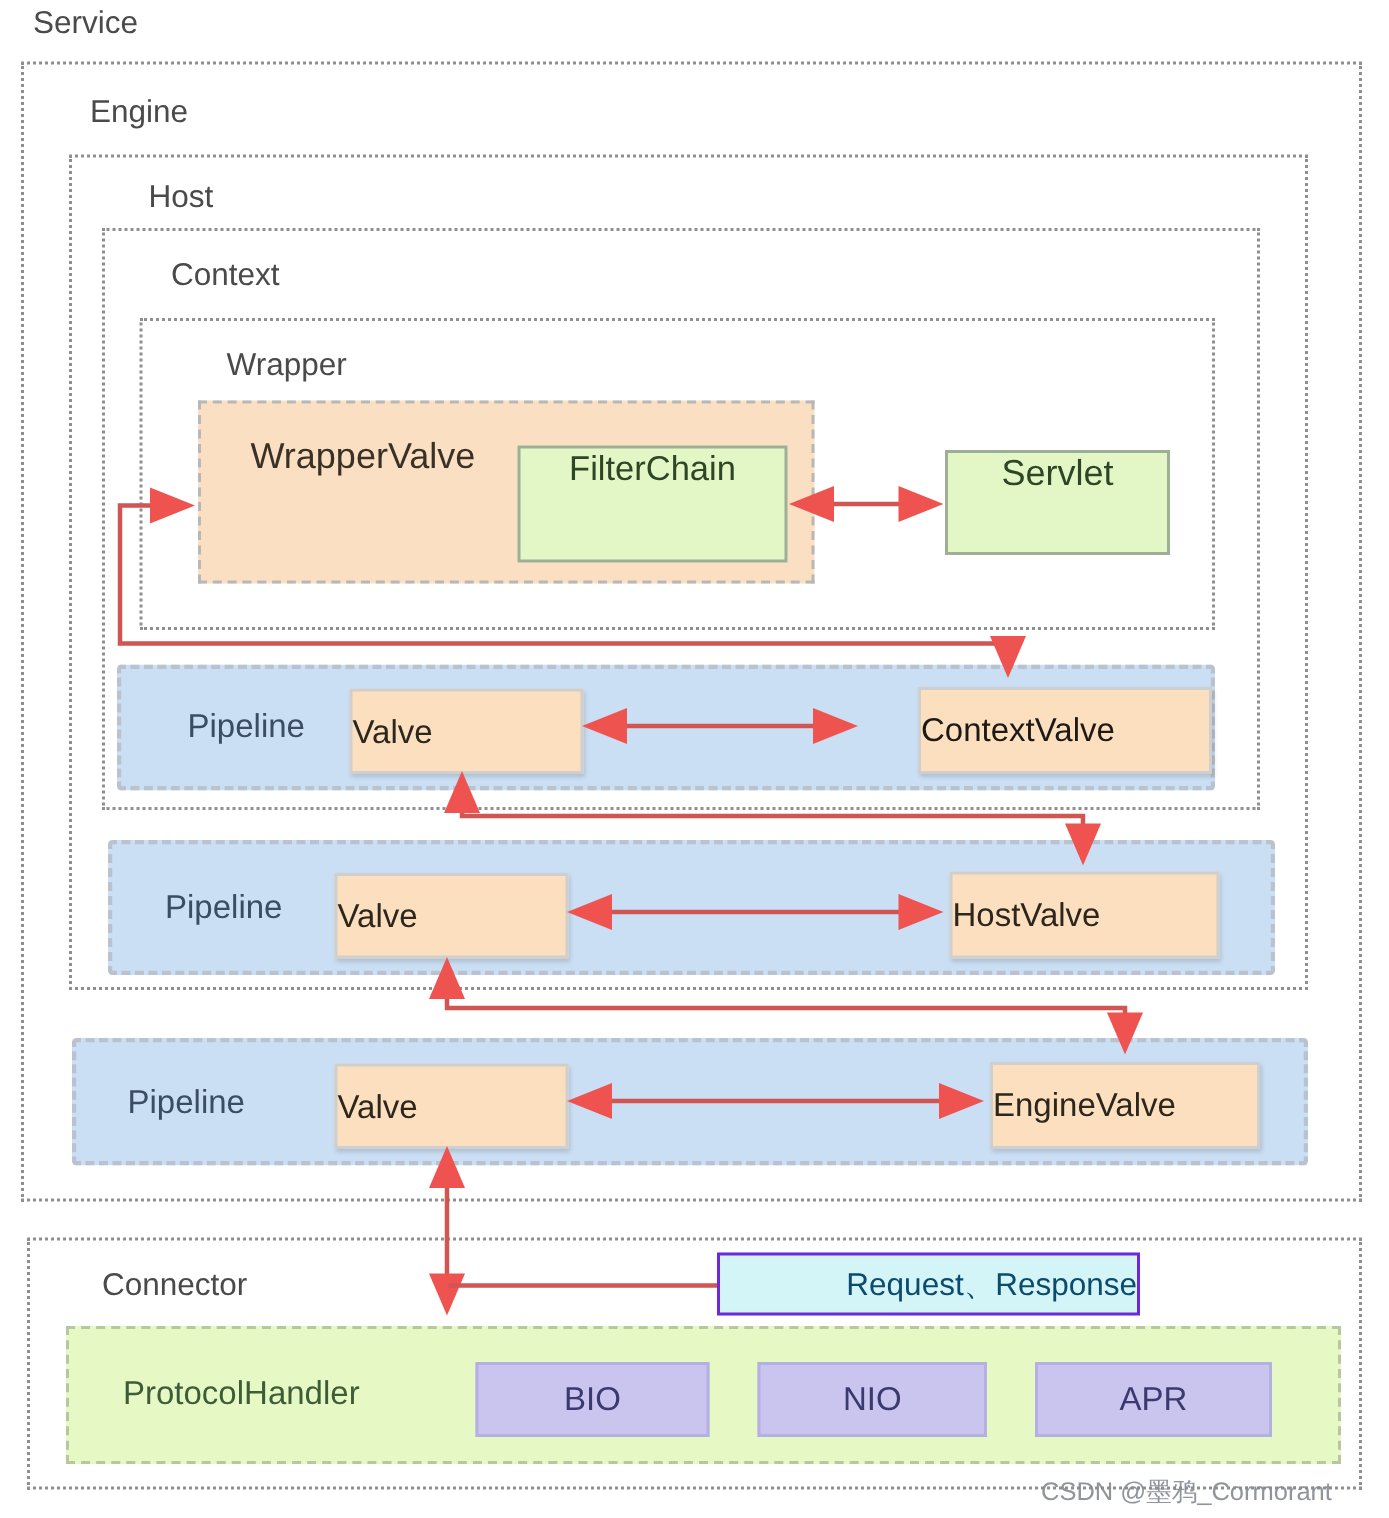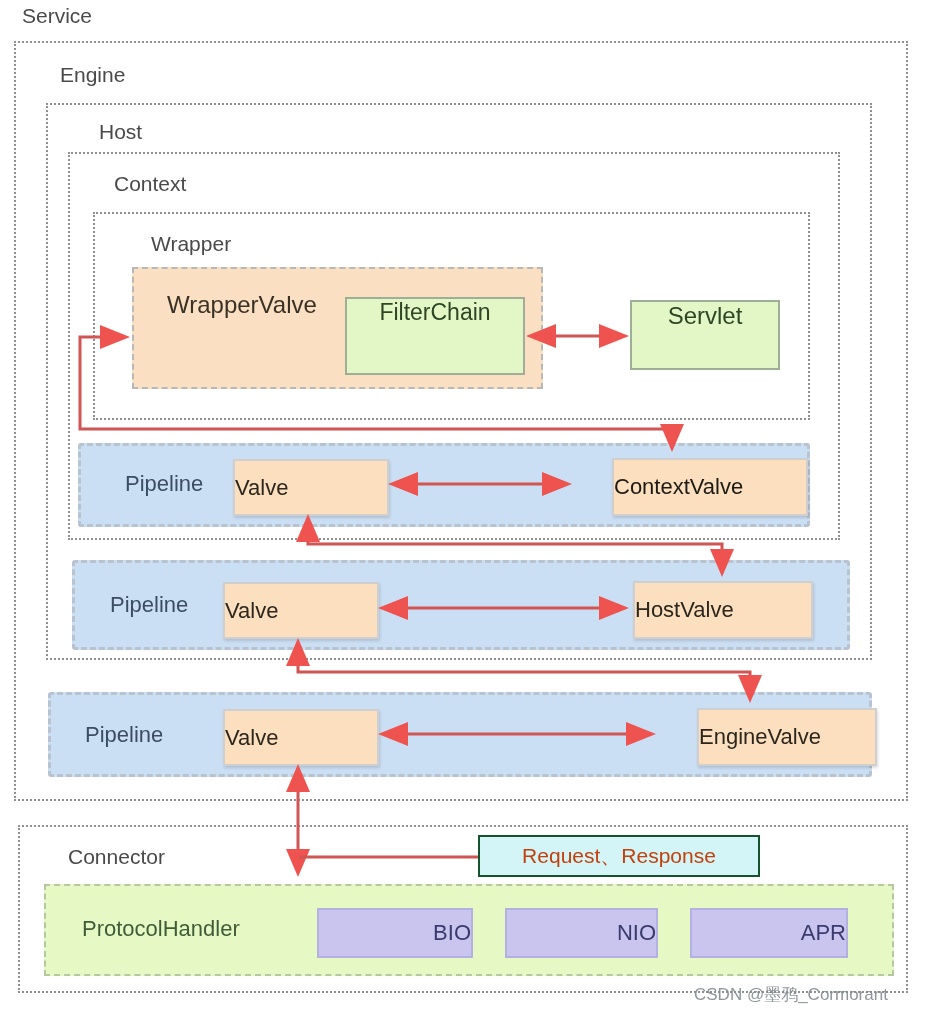--- a/index.html
+++ b/index.html
@@ -14,23 +14,23 @@
   .peach{position:absolute;background:#fbdfbf;border:2px solid #cfcfcf;box-sizing:border-box;
     box-shadow:1px 2px 3px rgba(0,0,0,.14);display:flex;align-items:center;
     font-size:22px;color:#2c261d;white-space:nowrap;}
   .wrapper-valve{position:absolute;background:#fbdfc2;border:2px dashed #b8b8b8;box-sizing:border-box;}
   .wv-label{position:absolute;left:33px;top:22px;font-size:24px;color:#3a3126;white-space:nowrap;}
   .green-box{position:absolute;background:#e3f7c6;border:2px solid #9fae97;box-sizing:border-box;
     display:flex;align-items:flex-start;justify-content:center;font-size:23px;color:#2e4626;white-space:nowrap;}
   .proto{position:absolute;background:#e6f8c4;border:2px dashed #b7c8a0;box-sizing:border-box;}
   .proto-label{position:absolute;left:36px;top:30px;font-size:22px;color:#3f5c39;white-space:nowrap;}
   .io-box{position:absolute;background:#c9c5ee;border:2px solid #b5b0e2;box-sizing:border-box;
-    display:flex;align-items:center;justify-content:flex-end;font-size:22px;color:#3a3a6e;}
-  .req-box{position:absolute;background:#d4f5f7;border:2px solid #14532d;box-sizing:border-box;
-    display:flex;align-items:center;justify-content:center;font-size:21px;color:#c2410c;white-space:nowrap;}
+    display:flex;align-items:center;justify-content:center;font-size:22px;color:#3a3a6e;}
+  .req-box{position:absolute;background:#d4f5f7;border:2px solid #6d28d9;box-sizing:border-box;
+    display:flex;align-items:center;justify-content:flex-end;font-size:21px;color:#0c4a6e;white-space:nowrap;}
   .watermark{position:absolute;left:694px;top:983px;font-size:17px;color:rgba(134,140,147,.92);white-space:nowrap;}
   #arrow-layer{position:absolute;left:0;top:0;pointer-events:none;}
   .arrow-line{stroke:#d05553;stroke-width:3;fill:none;}
   .arrow-head{fill:#ef5350;stroke:none;}
 </style>
 </head>
 <body>
 
 <div id="canvas">
 
@@ -81,21 +81,21 @@
     <div class="peach" style="left:558px;top:18px;width:180px;height:58px;">
       <span>HostValve</span>
     </div>
   </div>
 
   <div class="pipeline" style="left:48px;top:692px;width:824px;height:85px;">
     <div class="pipeline-label" style="left:34px;top:27px;">Pipeline</div>
     <div class="peach" style="left:172px;top:14px;width:156px;height:57px;">
       <span>Valve</span>
     </div>
-    <div class="peach" style="left:609px;top:13px;width:180px;height:58px;margin-left:37px;">
+    <div class="peach" style="left:609px;top:13px;width:180px;height:58px;">
       <span>EngineValve</span>
     </div>
   </div>
 
   <div class="dotted-box" style="left:18px;top:825px;width:890px;height:168px;">
     <div class="container-label" style="left:48px;top:18px;">Connector</div>
   </div>
 
   <div class="req-box" style="left:478px;top:835px;width:282px;height:42px;">
     <span>Request、Response</span>

